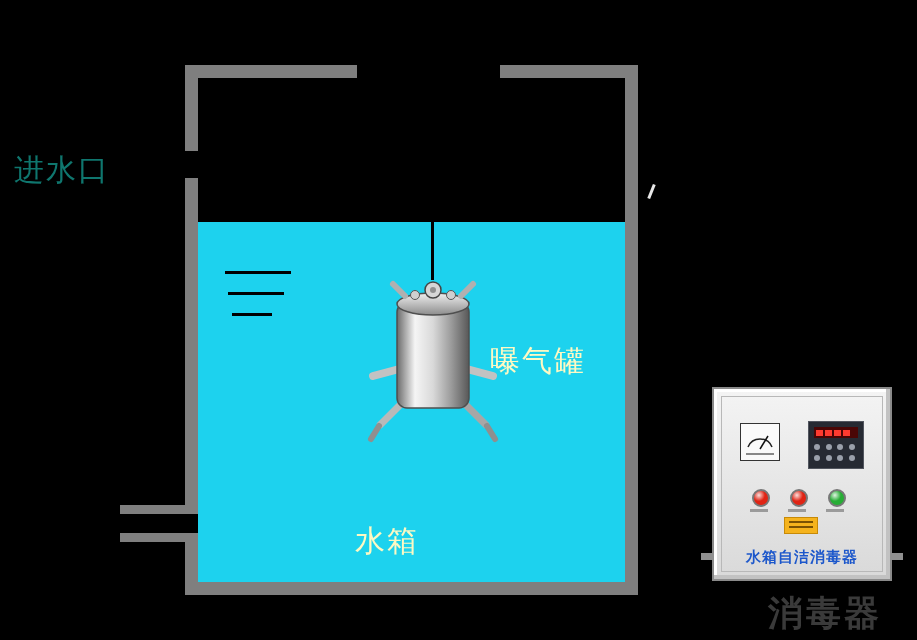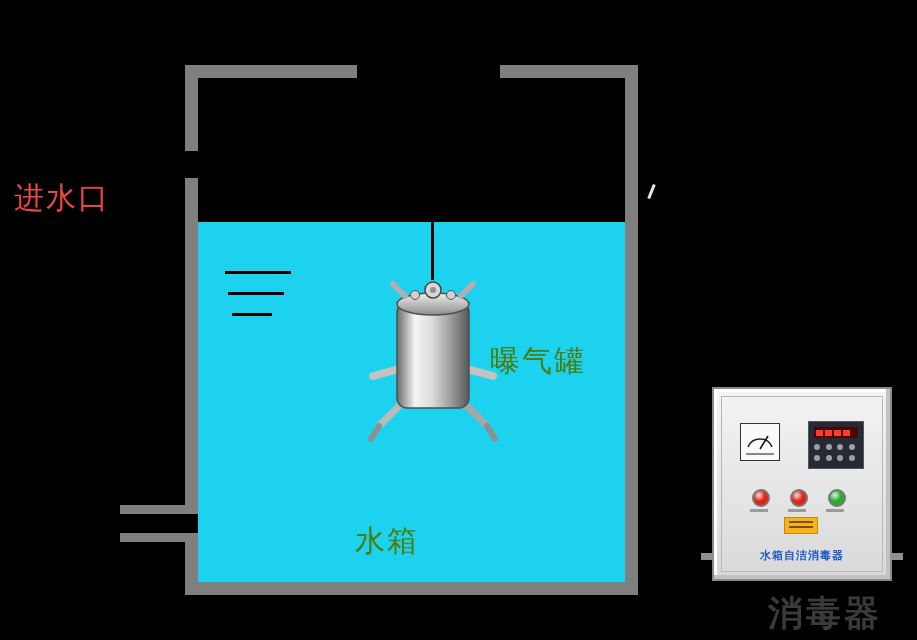--- a/index.html
+++ b/index.html
@@ -8,22 +8,22 @@
   .abs{position:absolute;}
   
   .wall{position:absolute;background:#7f7f7f;}
   .water{position:absolute;left:198px;top:222px;width:427px;height:360px;background:#1dd2ee;}
   .ripple{position:absolute;height:3px;background:#000;}
   .cable{position:absolute;left:431px;top:78px;width:3px;height:202px;background:#000;}
   
   .pipe-wall{position:absolute;background:#7f7f7f;}
   
   .lbl{position:absolute;white-space:nowrap;}
-  .lbl-white{color:#ef4444;font-size:30px;letter-spacing:2px;margin-top:28px;}
-  .lbl-black{color:#4d7c0f;font-size:30px;letter-spacing:2px;}
+  .lbl-white{color:#0f766e;font-size:30px;letter-spacing:2px;}
+  .lbl-black{color:#fef9c3;font-size:30px;letter-spacing:2px;}
   .vent-mark{position:absolute;left:650px;top:184px;width:3px;height:15px;background:#e8e8e8;
              transform:rotate(22deg);}
   
   .cabinet{position:absolute;left:712px;top:387px;width:176px;height:190px;
            background:linear-gradient(180deg,#f4f4f4,#d9d9d9);
            border:2px solid #8a8a8a;box-shadow:inset -4px -4px 0 #c2c2c2, inset 3px 3px 0 #ffffff;}
   .cabinet-inner{position:absolute;left:7px;top:7px;right:7px;bottom:7px;border:1px solid #b8b8b8;}
   .voltmeter{position:absolute;left:26px;top:34px;width:40px;height:38px;}
   .controller{position:absolute;left:94px;top:32px;width:54px;height:46px;background:#262a33;
               border:1px solid #51555e;}
@@ -33,21 +33,21 @@
   .ctrl-keys{position:absolute;left:5px;top:22px;right:5px;bottom:4px;
              display:grid;grid-template-columns:repeat(4,1fr);gap:2px;}
   .ctrl-keys i{display:block;width:6px;height:6px;border-radius:50%;background:#9aa0ab;}
   .lamp{position:absolute;top:100px;width:14px;height:14px;border-radius:50%;border:2px solid #777;}
   .lamp-shine{background:radial-gradient(circle at 35% 30%, rgba(255,255,255,.85), rgba(255,255,255,0) 45%);}
   .lamp-tag{position:absolute;top:120px;width:18px;height:3px;background:#9b9b9b;}
   .warn{position:absolute;left:70px;top:128px;width:32px;height:15px;background:#f5b31d;
         border:1px solid #c78a08;}
   .warn i{display:block;height:2px;background:#7a5203;margin:3px 4px 0 4px;}
   .cab-title{position:absolute;left:0;right:0;top:159px;text-align:center;
-             font-family:"DejaVu Sans", sans-serif;font-weight:bold;font-size:11px;
+             font-family:"DejaVu Sans", sans-serif;font-weight:bold;font-size:15px;
              color:#1c57cb;letter-spacing:1px;}
   .tab{position:absolute;width:13px;height:7px;background:#909090;top:164px;}
   .footer{position:absolute;left:722px;top:590px;font-size:35px;font-weight:bold;
           color:#3a3a3a;letter-spacing:3px;margin-left:46px;}
 </style>
 </head>
 <body>
 
 <div class="stage">
 

